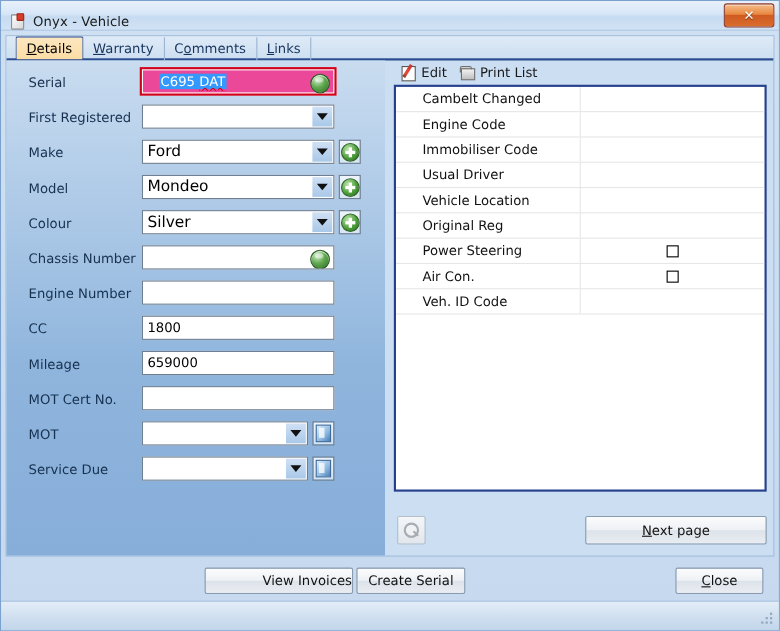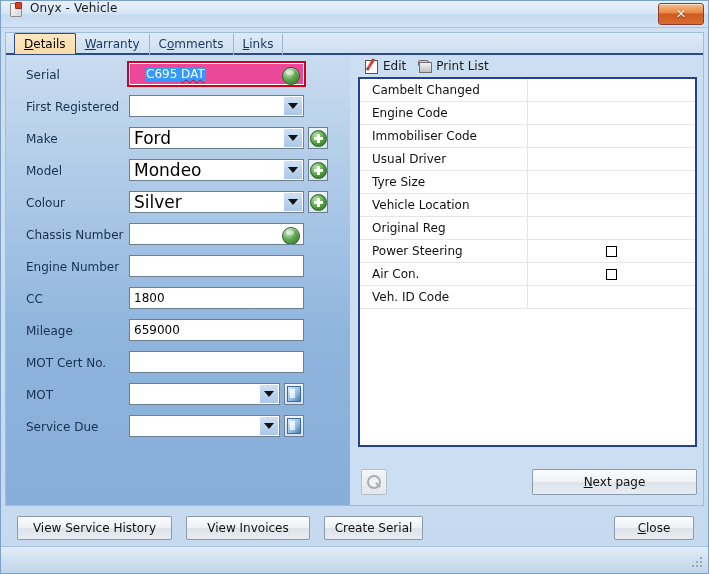--- a/index.html
+++ b/index.html
@@ -24,21 +24,21 @@
     overflow: hidden;
   }
 
   
   #titlebar {
     position: relative;
     height: 26px;
     background: linear-gradient(to bottom, #e8f1fb 0%, #d7e6f7 45%, #c6dbf1 55%, #d2e2f5 100%);
     border-bottom: 1px solid #a8c4e0;
     display: flex;
-    align-items: flex-start;
+    align-items: flex-end;
     padding-left: 7px;
   }
   .title-icon {
     width: 16px; height: 16px;
     position: relative;
     margin-right: 6px;
     flex: none;
   }
   .title-icon .doc {
     position: absolute;
@@ -176,21 +176,21 @@
 
   .combo {
     width: 175px;
     background: #fff;
     border: 1px solid #6e7f91;
     height: 22px;
     box-sizing: border-box;
     display: flex;
     align-items: center;
     padding-left: 4px;
-    font-size: 17px;
+    font-size: 14px;
     position: relative;
   }
   .combo .arrowbox {
     position: absolute;
     right: 1px; top: 1px;
     width: 18px; height: 18px;
     background: linear-gradient(to bottom, #cfe0f4, #a9c8e8);
     display: flex; align-items: center; justify-content: center;
   }
   .arrow-dn {
@@ -370,21 +370,21 @@
     overflow: hidden;
   }
   .lrow {
     display: flex;
     height: 22px;
     border-bottom: 1px solid #e6e6e6;
     align-items: center;
   }
   .lrow .lname {
     width: 168px;
-    padding-left: 12px;
+    padding-left: 24px;
     box-sizing: border-box;
     font-size: 12px;
     color: #111;
     border-right: 1px solid #e6e6e6;
     height: 100%;
     display: flex;
     align-items: center;
   }
   .lrow .lval {
     flex: 1;
@@ -466,21 +466,21 @@
     background: linear-gradient(to bottom, #fbfcfd 0%, #eef1f5 48%, #dde3ea 52%, #e9edf2 100%);
     font-size: 12px;
     color: #111;
     display: flex;
     align-items: center;
     justify-content: center;
     cursor: pointer;
     box-sizing: border-box;
   }
   #btn-service { left: 12px;  width: 155px; }
-  #btn-invoices{ left: 181px; width: 124px; }
+  #btn-invoices{ left: 181px; width: 135px; justify-content: flex-end; }
   #btn-create  { left: 319px; width: 99px;  }
   #btn-close   { right: 10px; width: 80px;  }
   .btm-btn u { text-decoration: underline; }
 
   
   #statusbar {
     position: absolute;
     left: 0; right: 0; bottom: 0;
     height: 26px;
     background: linear-gradient(to bottom, #e3edf8 0%, #d1e0f0 50%, #c2d5ea 100%);
@@ -677,24 +677,20 @@
             </div>
           <div class="lrow">
               <span class="lname">Immobiliser Code</span>
               <span class="lval"></span>
             </div>
           <div class="lrow">
               <span class="lname">Usual Driver</span>
               <span class="lval"></span>
             </div>
           <div class="lrow">
-              <span class="lname">Tyre Size</span>
-              <span class="lval"></span>
-            </div>
-          <div class="lrow">
               <span class="lname">Vehicle Location</span>
               <span class="lval"></span>
             </div>
           <div class="lrow">
               <span class="lname">Original Reg</span>
               <span class="lval"></span>
             </div>
           <div class="lrow">
               <span class="lname">Power Steering</span>
               <span class="lval">
@@ -721,23 +717,20 @@
           </span>
       </div>
       <div id="next-page">
           <u>N</u>
           <span>ext page</span>
         </div>
 
     </div>
 
     <div id="btnbar">
-      <div class="btm-btn" id="btn-service">
-          <span>View Service History</span>
-        </div>
       <div class="btm-btn" id="btn-invoices">
           <span>View Invoices</span>
         </div>
       <div class="btm-btn" id="btn-create">
           <span>Create Serial</span>
         </div>
       <div class="btm-btn" id="btn-close">
           <u>C</u>
           <span>lose</span>
         </div>

